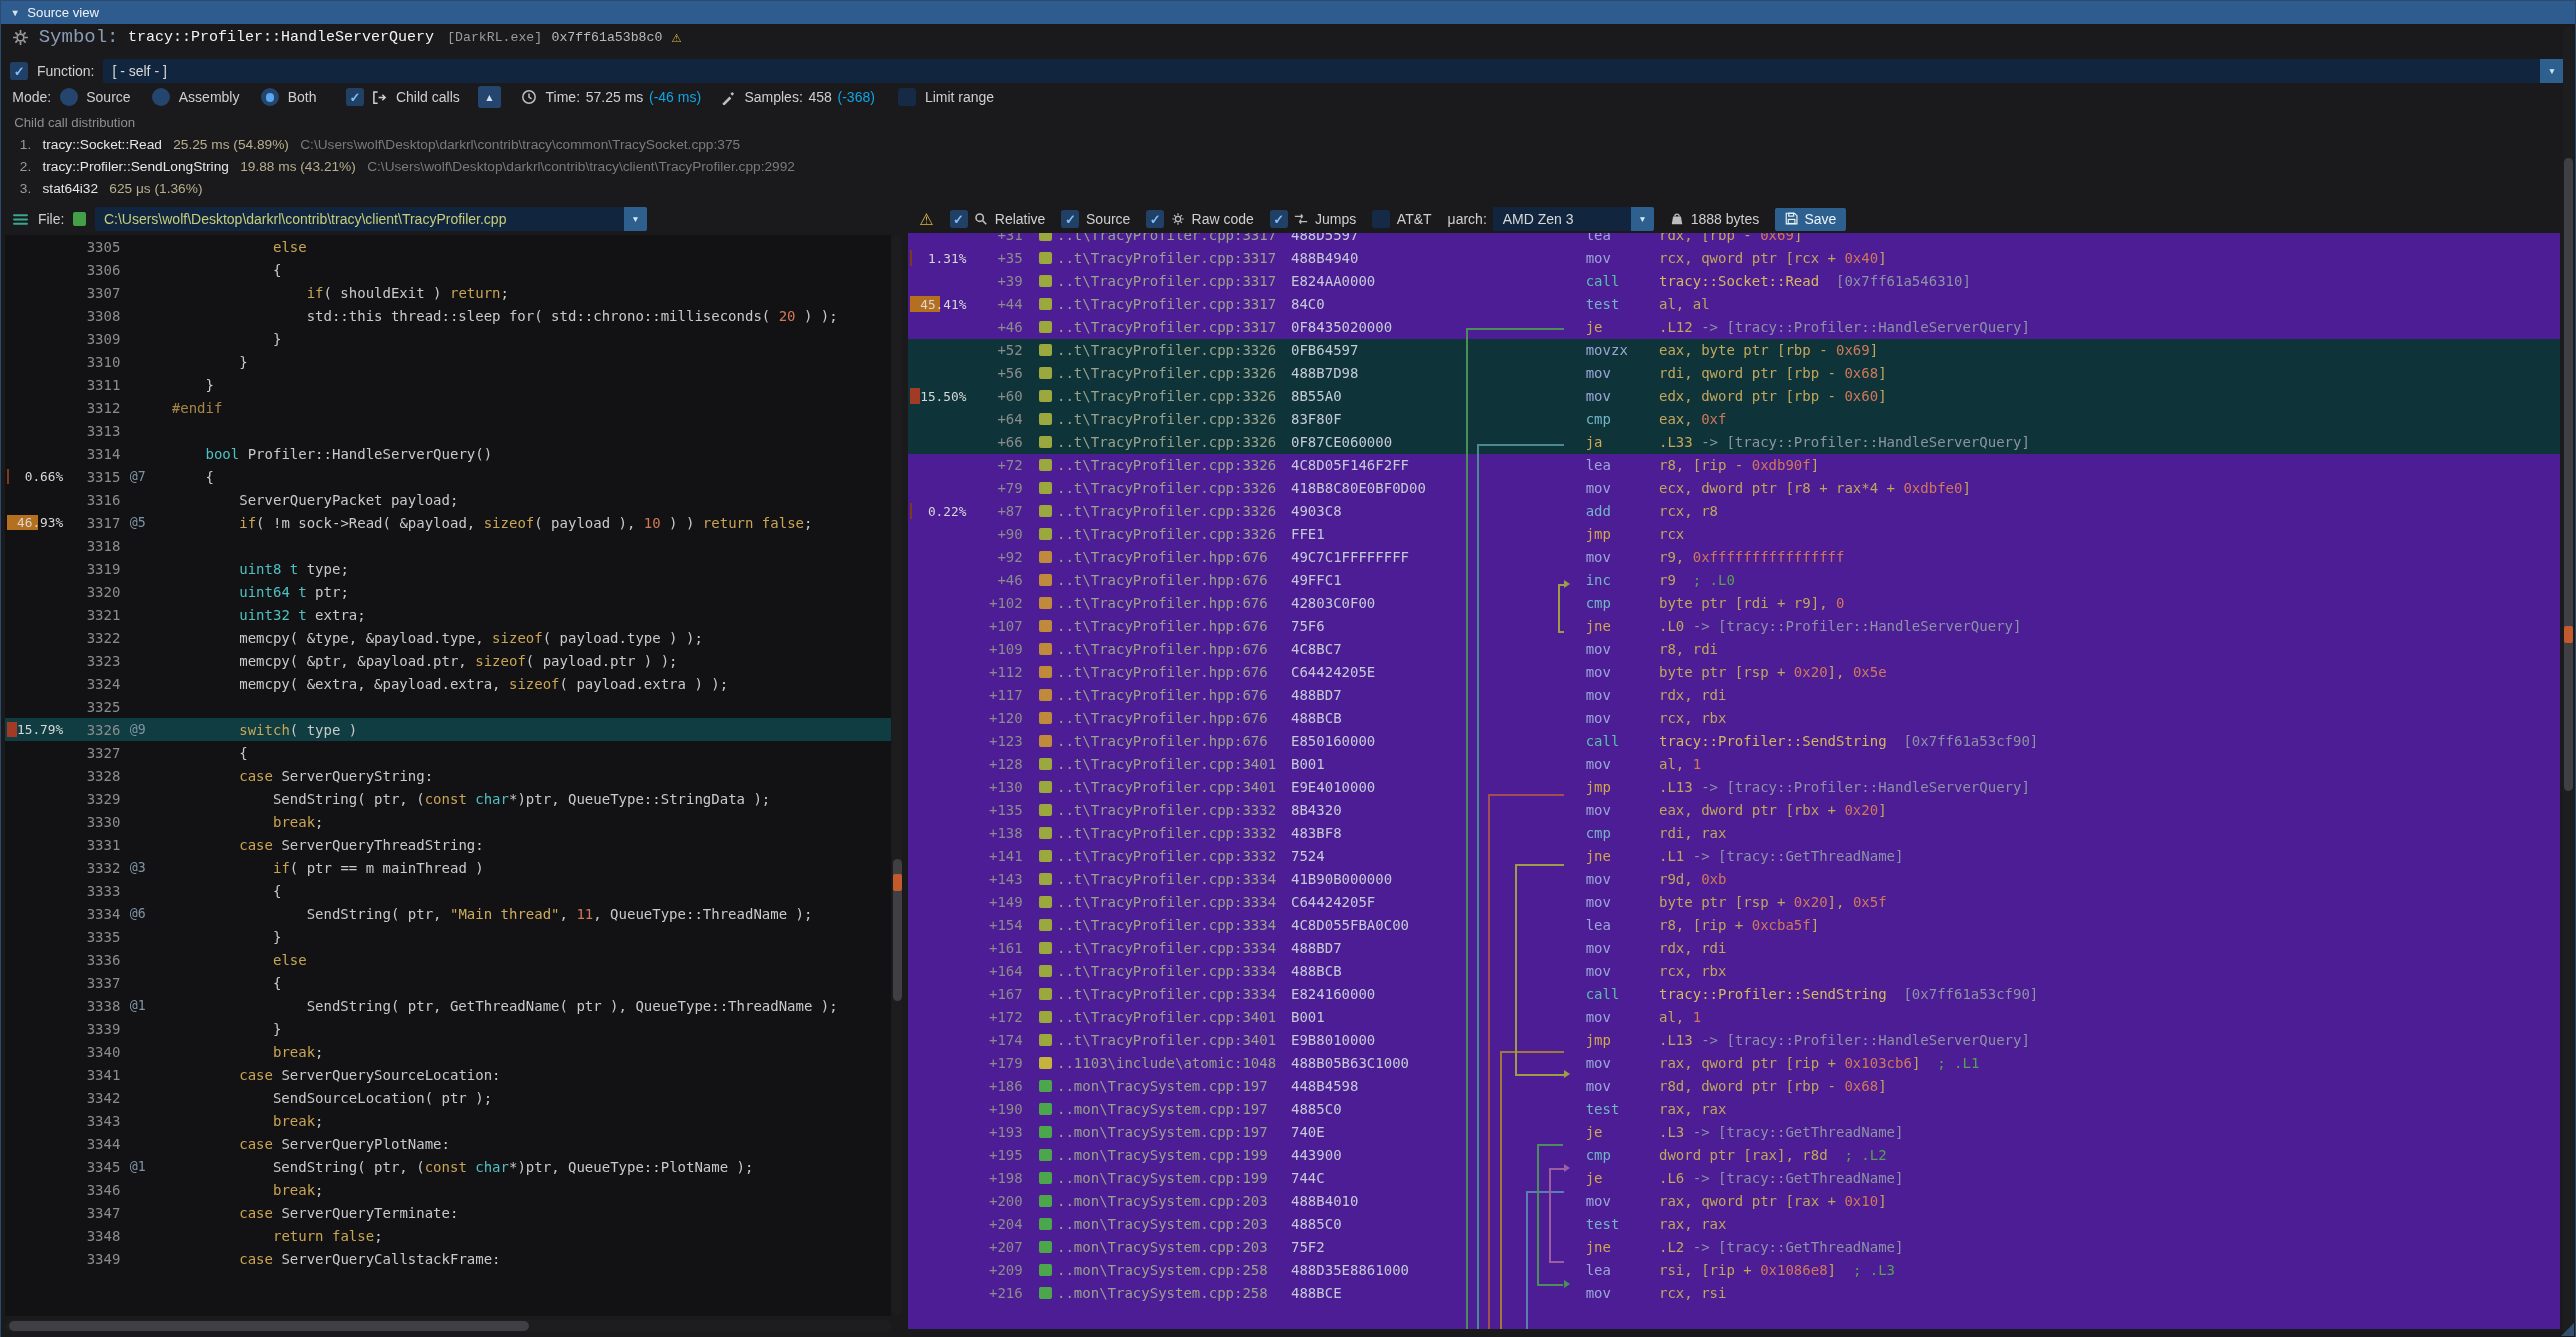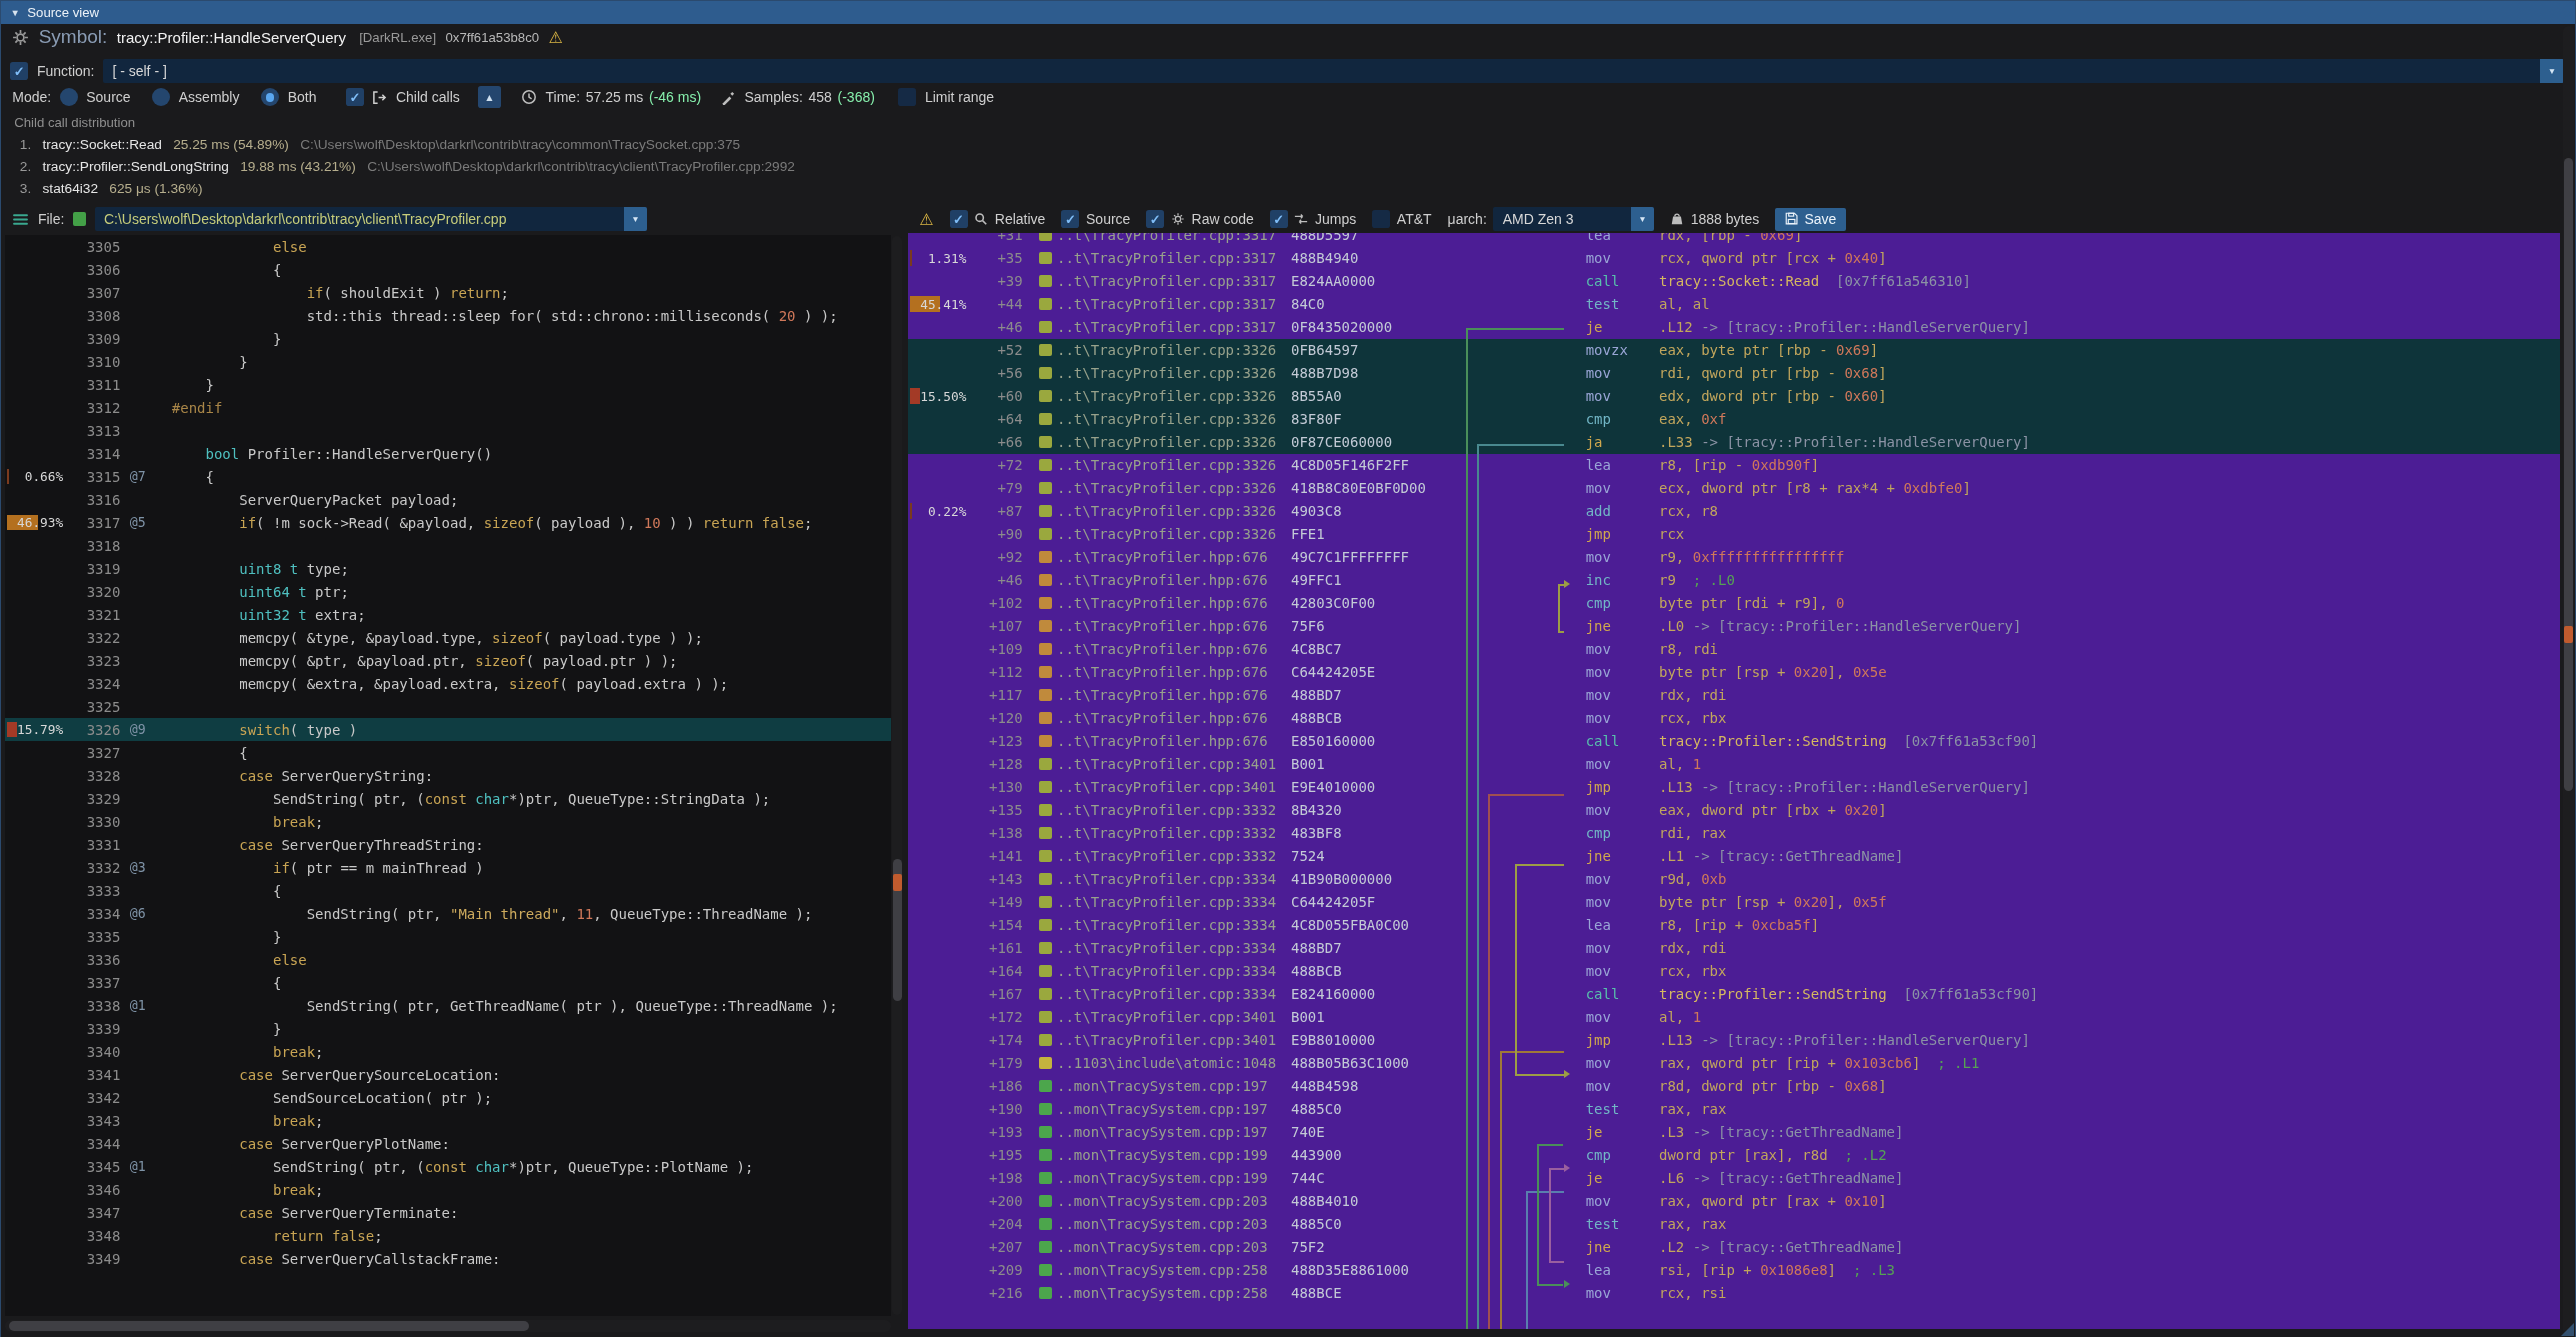--- a/index.html
+++ b/index.html
@@ -1,24 +1,24 @@
 <!DOCTYPE html>
 <html style="font-size:15px"><head>
 <meta charset="utf-8">
 <style>
   html,body{margin:0;padding:0;background:#000;}
   #stage{position:relative;width:2576px;height:1338px;background:#1a1a1c;font-family:"Liberation Sans",sans-serif;color:#d0d0d0;overflow:hidden;border:0.9px solid #2b4a6e;box-sizing:border-box;}
   .mono{font-family:"DejaVu Sans Mono",monospace;}
-  .dim{color:#86efac;}
+  .dim{color:#0ea5e9;}
   .lbl{font-size:14px;color:#cfcfcf;}
   
   #titlebar{position:absolute;left:0;top:0;right:0;height:23px;background:#2e5c8e;display:flex;align-items:center;padding:0 9.4px;gap:7.6px;font-size:13.2px;color:#ecf2f8;}
   #titlebar .tri{font-size:9.4px;color:#d7e3ef;}
   
-  #row-symbol{position:absolute;left:0;top:23px;right:0;height:26px;display:flex;align-items:center;padding:0 11.3px;gap:9.4px;}
+  #row-symbol{position:absolute;left:0;top:23px;right:0;height:26px;display:flex;align-items:center;padding:0 11.3px;gap:9.4px;font-family:Liberation Mono, monospace;}
   .sym-label{font-size:19px;color:#8a9cb4;}
   .sym-name{font-size:15px;color:#f2f2f2;}
   .sym-mod{font-size:13.2px;color:#9a9a9a;margin-left:3.8px;}
   .sym-addr{font-size:13.2px;color:#b9b9b9;}
   .warn{color:#d9b544;font-size:16px;}
   
   .cb{width:18px;height:18px;background:#204066;border-radius:2.8px;display:inline-flex;align-items:center;justify-content:center;flex:none;}
   .cb .tick{color:#7fbdf7;font-size:13.2px;font-weight:bold;}
   .cb.off{background:#152a45;}
   .radio{width:18px;height:18px;border-radius:50%;background:#24466e;position:relative;flex:none;display:inline-block;}

